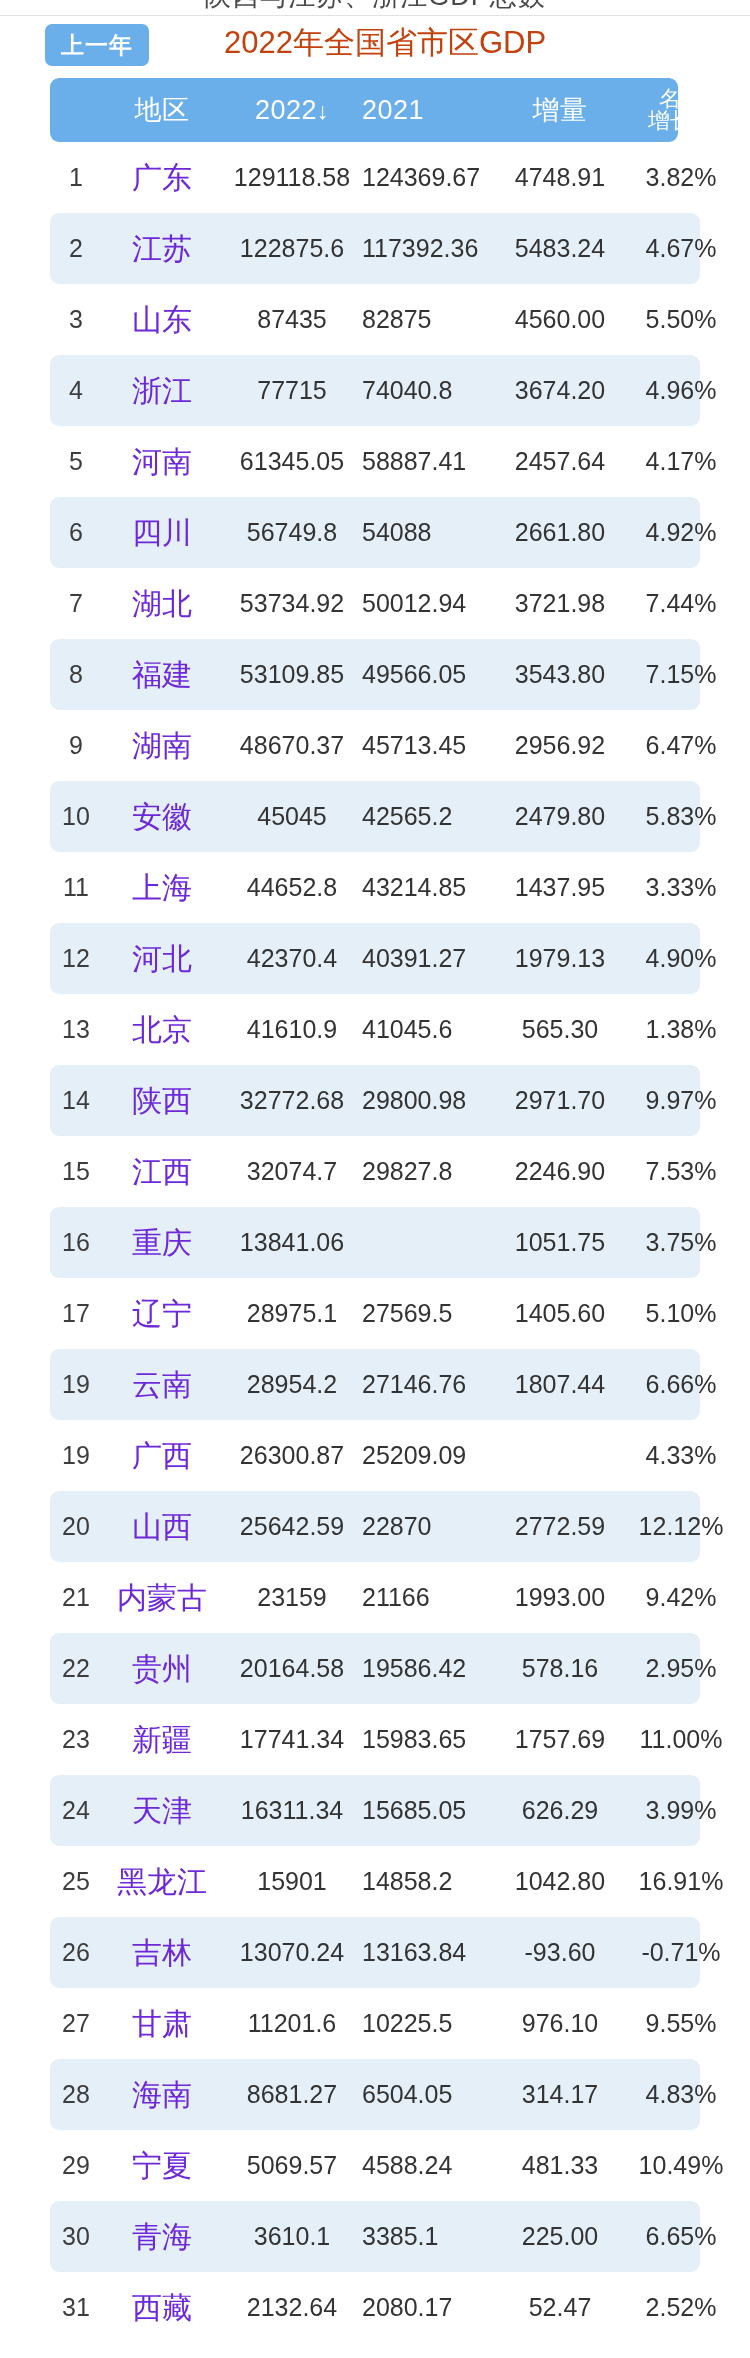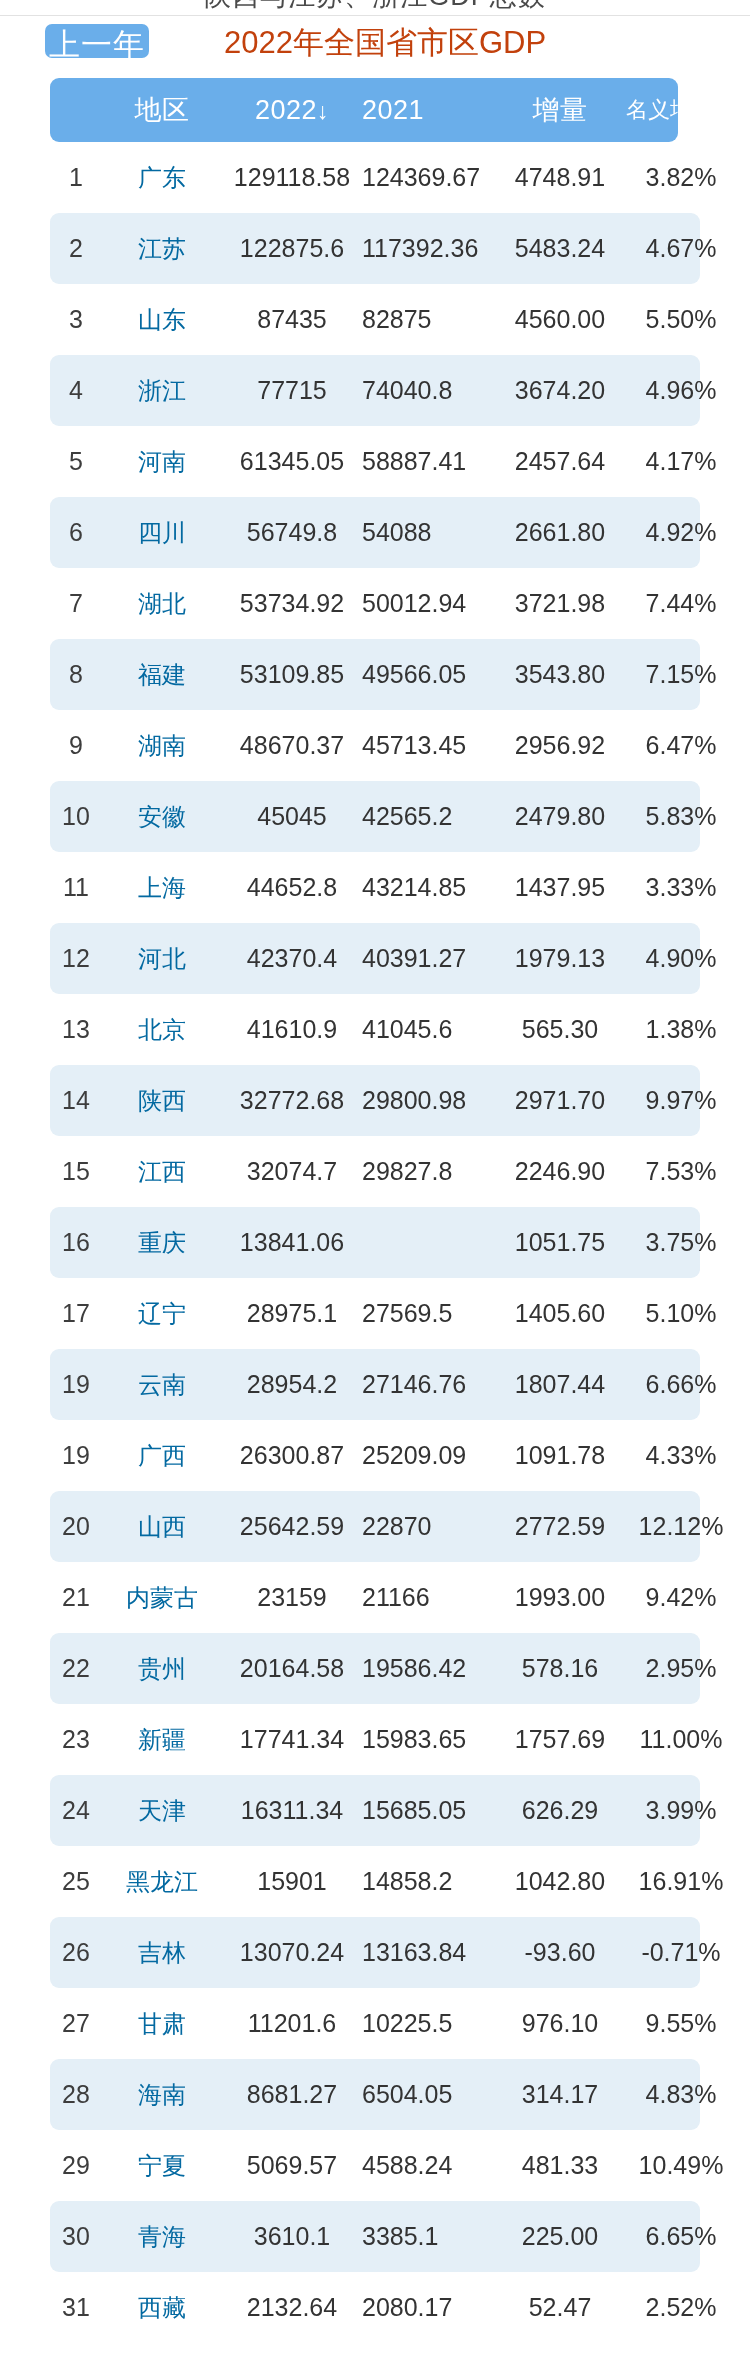--- a/index.html
+++ b/index.html
@@ -49,29 +49,30 @@
     top: 18px;
     left: 0;
     width: 750px;
     height: 56px;
   }
   .prev-year-chip {
     position: absolute;
     left: 45px;
     top: 6px;
     width: 104px;
-    height: 34px;
+    height: 42px;
     background: #6aaeea;
     border-radius: 7px;
     color: #ffffff;
-    font-size: 31px;
+    font-size: 23px;
     line-height: 42px;
     text-align: center;
     letter-spacing: 1px;
     box-sizing: border-box;
+    font-weight: bold;
   }
   .main-title {
     position: absolute;
     left: 0;
     top: 4px;
     width: 750px;
     text-align: center;
     font-size: 31px;
     color: #c2410c;
     letter-spacing: 0px;
@@ -126,38 +127,39 @@
   .thead .c-rank { font-size: 0; }
   .sort-arrow { font-size: 23px; }
 
   .rate-head {
     top: 0;
     height: 64px;
     color: #ffffff;
     font-size: 22px;
     line-height: 1.02;
     display: flex;
+    flex-direction: column;
     align-items: center;
     justify-content: center;
     letter-spacing: 0px;
   }
   .rate-head .l1 { display:block; }
   .rate-head .l2 { display:block; }
 
   .row .cell {
     top: 0;
     height: 71px;
     line-height: 71px;
     font-size: 26px;
     color: #333333;
     white-space: nowrap;
     overflow: hidden;
   }
   .row .c-rank { font-size: 25px; color: #3d3d3d; }
-  .row .c-region { font-size: 24px; color: #0369a1; }
+  .row .c-region { font-size: 30px; color: #6d28d9; }
   .row .c-2022,
   .row .c-2021,
   .row .c-delta,
   .row .c-rate { font-size: 25px; color: #333333; }
 </style>
 </head>
 <body>
 
 <div class="top-clip">
   <div class="top-clip-inner">陕西与江苏、浙江GDP总数</div>
@@ -325,21 +327,20 @@
         <div class="cell c-2022">28954.2</div>
         <div class="cell c-2021">27146.76</div>
         <div class="cell c-delta">1807.44</div>
         <div class="cell c-rate">6.66%</div>
       </div>
       <div class="row plain">
         <div class="cell c-rank">19</div>
         <div class="cell c-region">广西</div>
         <div class="cell c-2022">26300.87</div>
         <div class="cell c-2021">25209.09</div>
-        <div class="cell c-delta">1091.78</div>
         <div class="cell c-rate">4.33%</div>
       </div>
       <div class="row alt">
         <div class="cell c-rank">20</div>
         <div class="cell c-region">山西</div>
         <div class="cell c-2022">25642.59</div>
         <div class="cell c-2021">22870</div>
         <div class="cell c-delta">2772.59</div>
         <div class="cell c-rate">12.12%</div>
       </div>

